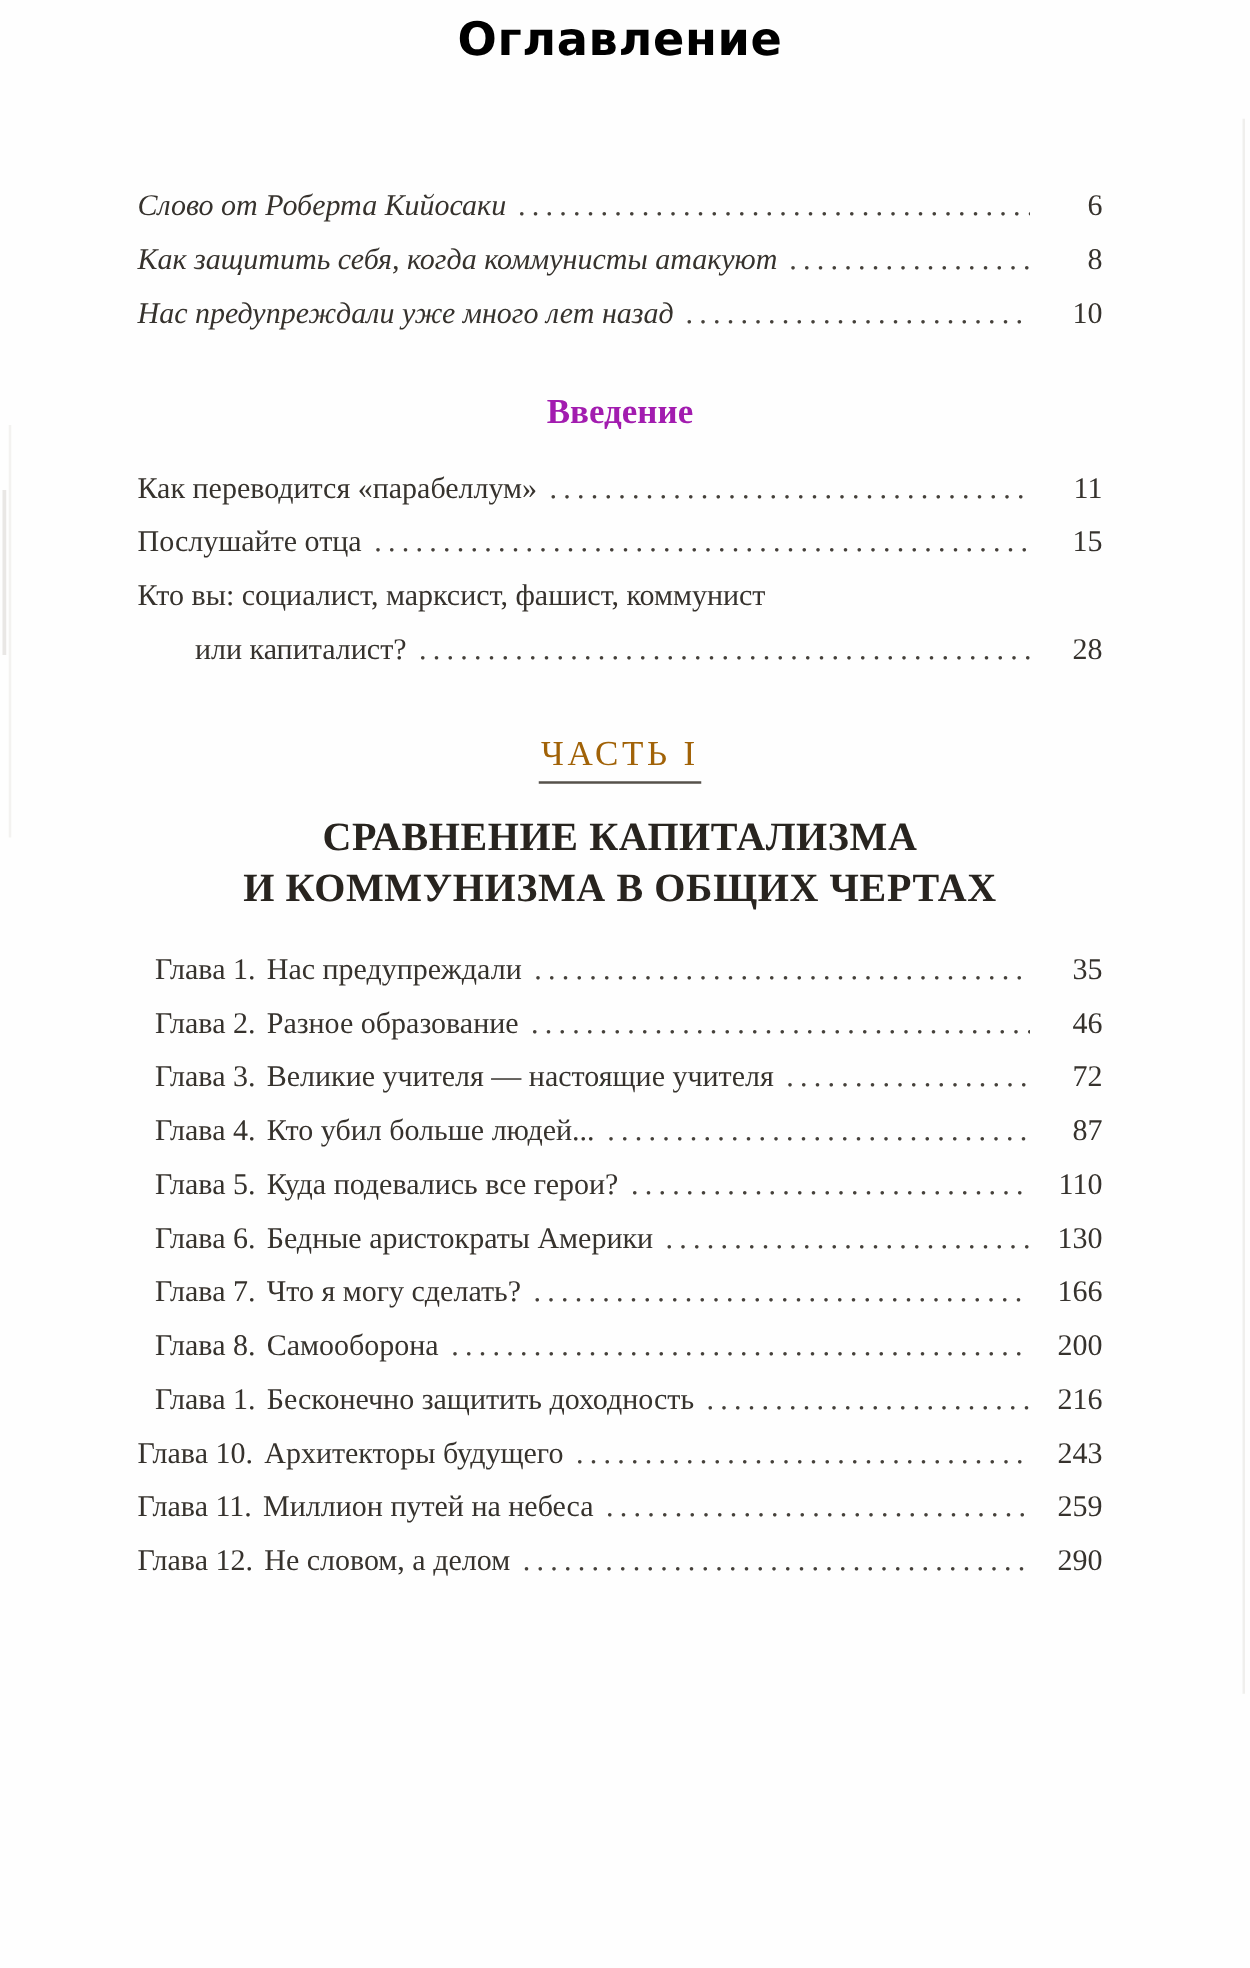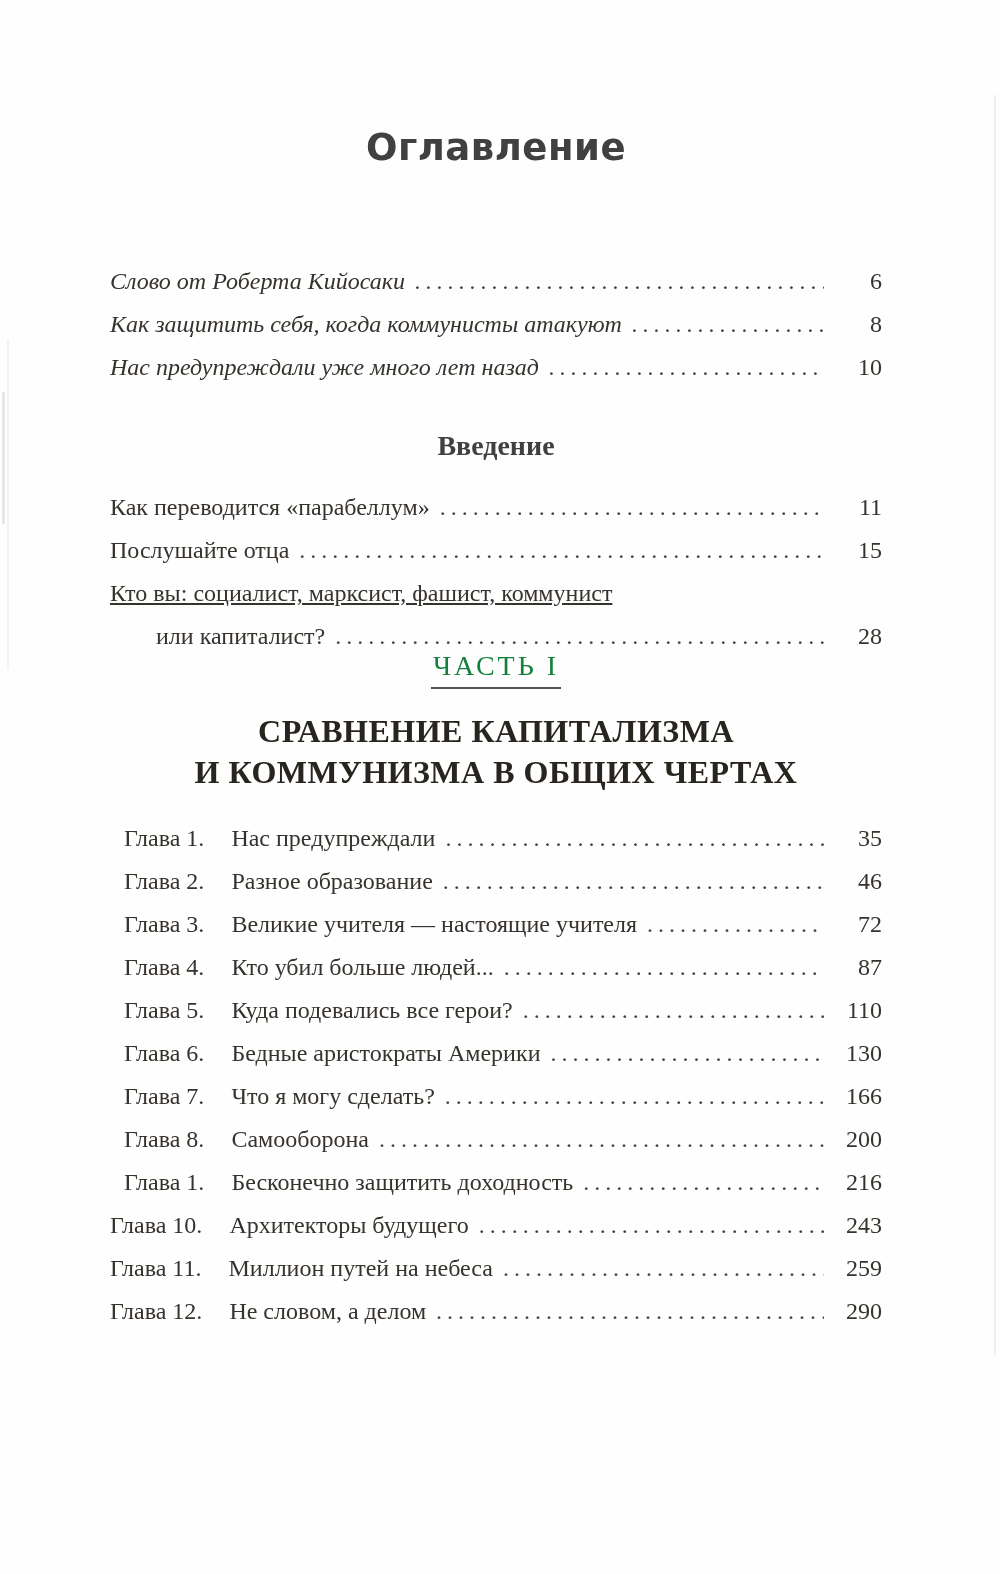--- a/index.html
+++ b/index.html
@@ -10,28 +10,27 @@
     margin: 0 auto;
     background: #fefefe;
     overflow: hidden;
     font-family: "Liberation Serif", serif;
     color: #36322d;
   }
   .content {
     padding: 0 118px 0 110px;
   }
   .doc-title {
-    margin: 0;
-    padding-top: 128px;
+    margin: 12px;
     font-family: "DejaVu Sans", sans-serif;
     font-weight: bold;
     font-size: 37px;
     line-height: 40px;
     text-align: center;
-    color: #404040;
+    color: #000000;
     letter-spacing: 0.5px;
   }
   .front-list { margin-top: 99px; }
   .intro-list { margin-top: 32px; }
   .chapter-list { margin-top: 31px; }
 
   .toc-row {
     display: flex;
     align-items: baseline;
     font-size: 24px;
@@ -55,53 +54,54 @@
   }
   .leader::after {
     content: "..................................................................................";
   }
   .pagenum {
     flex: none;
     min-width: 54px;
     text-align: right;
     white-space: nowrap;
   }
-  .no-leader-row .row-title { white-space: normal; text-decoration: underline; }
+  .no-leader-row .row-title { white-space: normal; }
 
   .section-heading {
     margin: 49px 0 0 0;
     font-size: 28px;
     line-height: 30px;
     font-weight: bold;
     text-align: center;
-    color: #404040;
+    color: #a21caf;
   }
   .part-label-wrap {
+    margin-top: 54px;
     text-align: center;
     font-size: 28px;
     line-height: 30px;
     letter-spacing: 3px;
-    color: #15803d;
+    color: #a16207;
     font-family: Liberation Serif, serif;
   }
   .part-label-underline {
     display: inline-block;
     padding: 0 2px 6px 2px;
     border-bottom: 2px solid #56514b;
   }
   .part-title {
     margin: 22px 0 0 0;
     font-size: 32px;
     line-height: 41px;
     font-weight: bold;
     text-align: center;
     color: #28241f;
     letter-spacing: 0.5px;
   }
-  .chap-label { flex: none; white-space: nowrap; margin-right: 27px; }
+  .chap-label { flex: none; white-space: nowrap; margin-right: 9px; }
   .indent-sm { padding-left: 14px; }
   .indent-cont { padding-left: 46px; }
 
   
   .scan-left {
     position: absolute; left: 2px; top: 392px;
     width: 3px; height: 132px;
     background: #e3e1de; opacity: 0.8;
   }
   .scan-left-faint {

